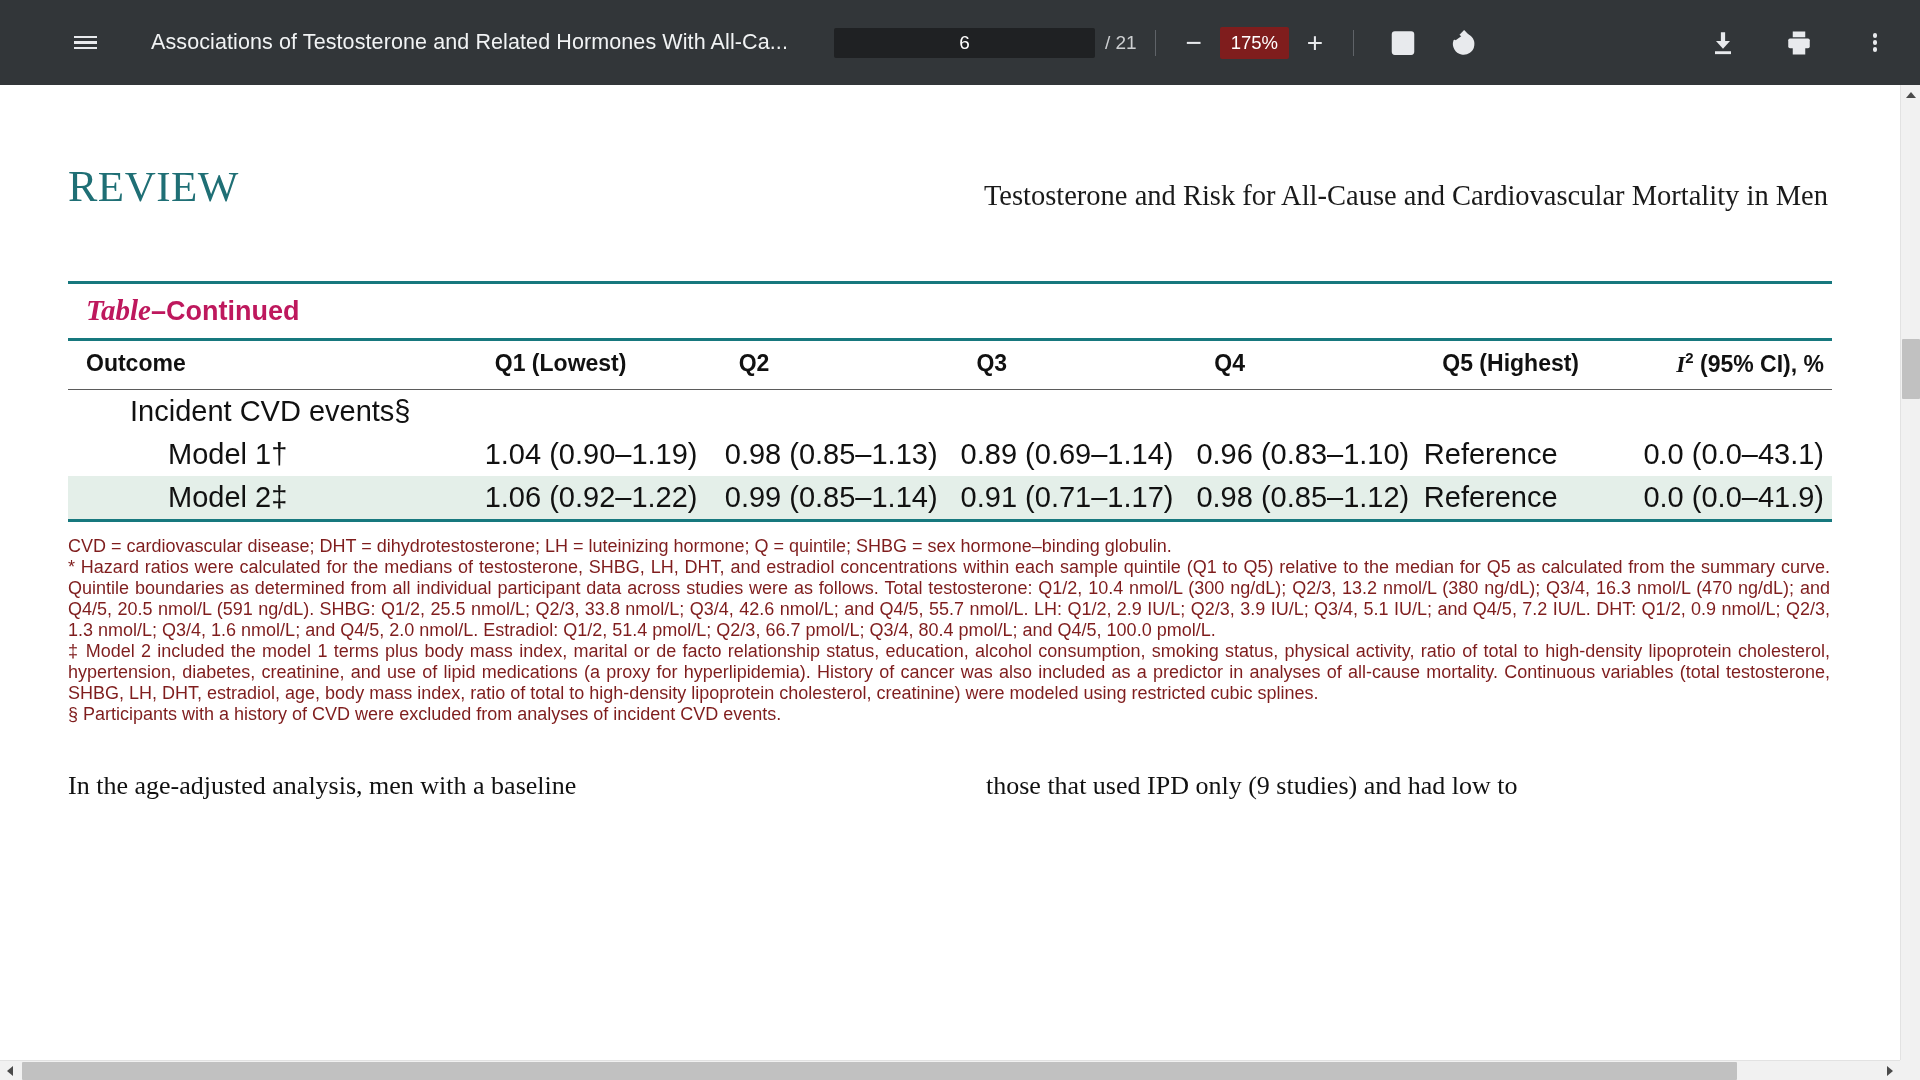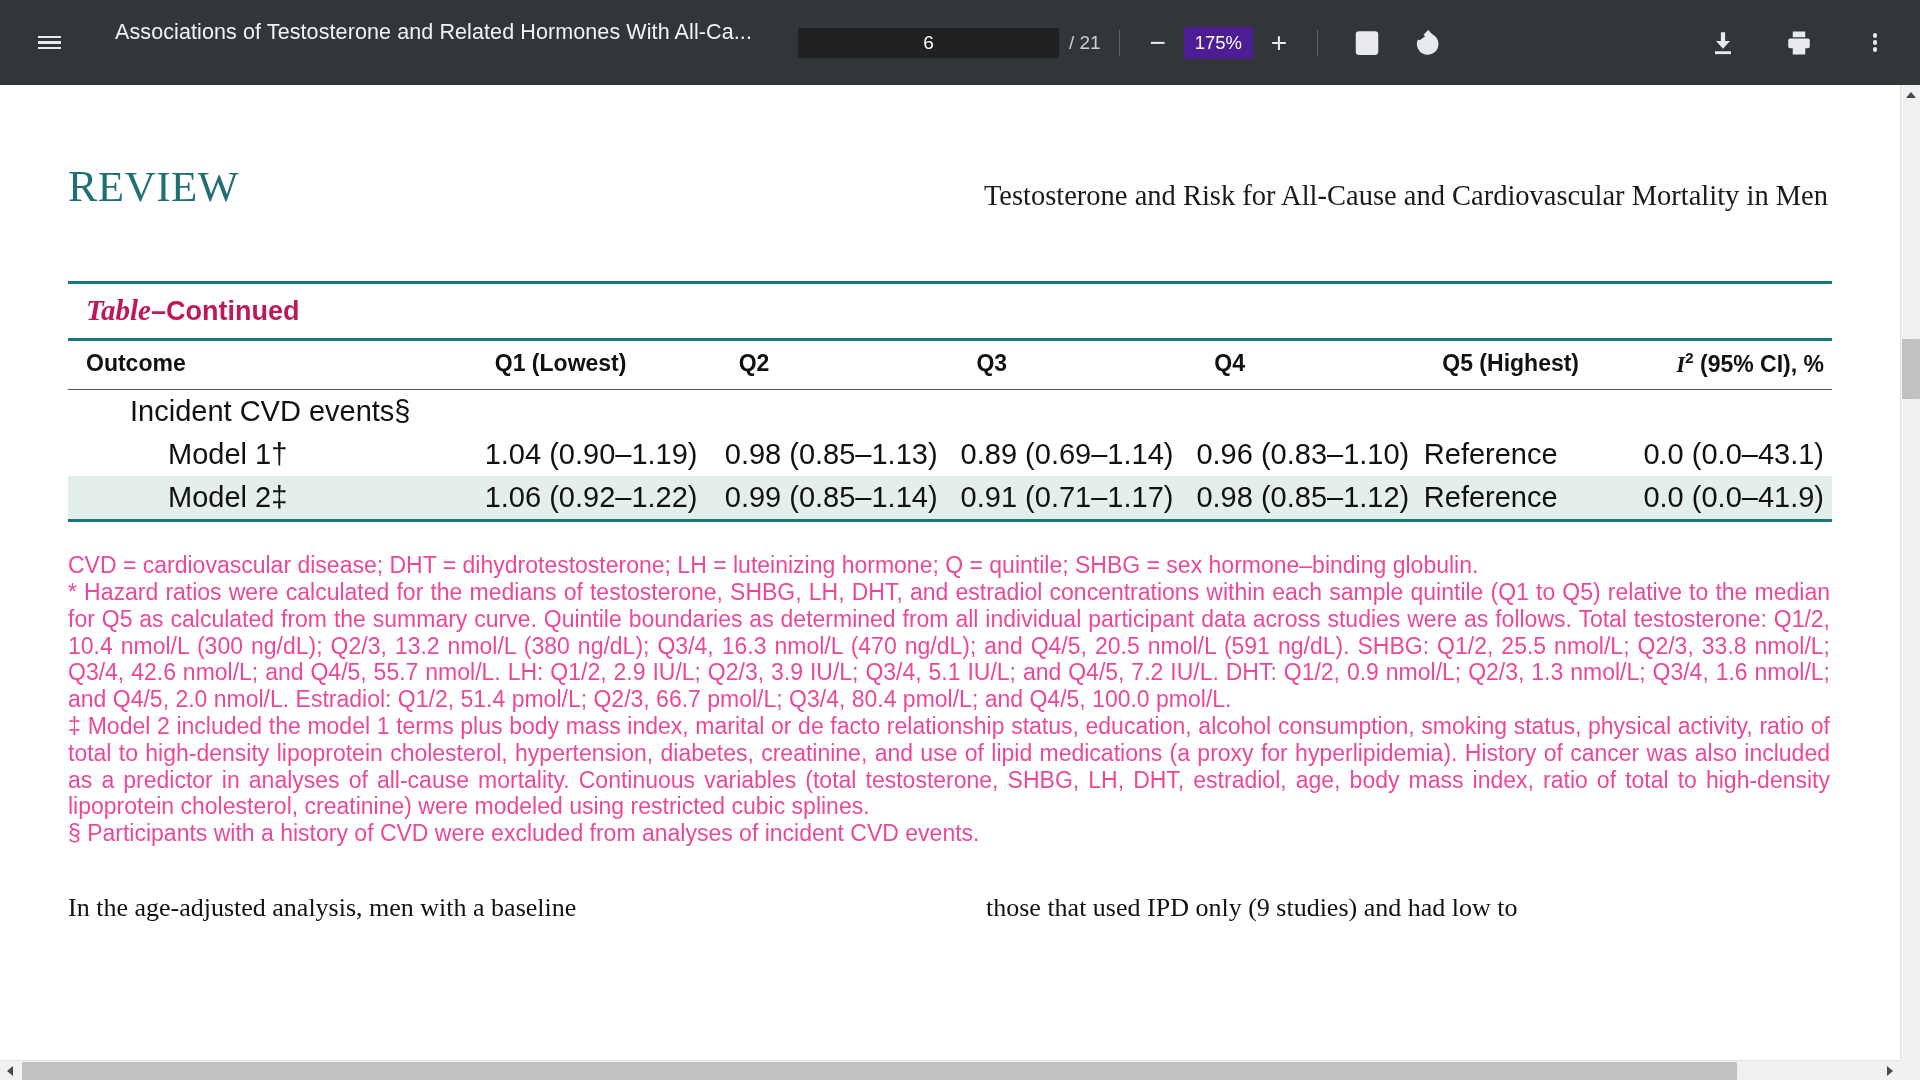--- a/index.html
+++ b/index.html
@@ -12,21 +12,21 @@
 
   
   #toolbar {
     position: absolute; top: 0; left: 0;
     width: 1920px; height: 85px;
     background: #323639;
     display: flex; align-items: center;
     color: #ffffff;
     user-select: none;
   }
-  .tb-left { display: flex; flex: 0 0 auto; }
+  .tb-left { display: flex; align-items: center; flex: 0 0 auto; margin-left: 36px; }
   .tb-center { display: flex; align-items: center; flex: 1 1 auto; }
   .tb-right { display: flex; align-items: center; margin-left: auto; padding-right: 22px; }
 
   .icon-btn {
     width: 46px; height: 46px;
     display: flex; align-items: center; justify-content: center;
     border-radius: 4px; cursor: pointer;
   }
 
   
@@ -78,21 +78,21 @@
 
   #zoom-controls { display: flex; align-items: center; }
   .zoom-sign {
     font-size: 28px; line-height: 1;
     color: #e8eaed;
     width: 40px; height: 40px;
     display: flex; align-items: center; justify-content: center;
     cursor: pointer; border-radius: 4px;
   }
   #zoom-value {
-    background: #4c1d95;
+    background: #7f1d1d;
     color: #ffffff;
     font-size: 18.5px;
     padding: 5px 11px;
     border-radius: 2px;
     margin: 0 6px;
     min-width: 62px;
     text-align: center;
   }
 
   .tool-icon { width: 30px; height: 30px; display:block; }
@@ -212,24 +212,24 @@
 
   th.col-i2 .sup { font-size: 15px; vertical-align: super; }
   th.col-i2 .ital { font-family: "Liberation Serif", serif; font-style: italic; }
 
   .row-shaded { background: #e4efe9; }
   .indent-1 { padding-left: 62px !important; }
   .indent-2 { padding-left: 100px !important; }
 
   
   #footnotes {
-    margin-top: 30px;
-    font-size: 23px;
+    margin-top: 14px;
+    font-size: 18px;
     line-height: 1.165;
-    color: #ec4899;
+    color: #7f1d1d;
     text-align: justify;
     padding-right: 2px;
   }
   #footnotes p { margin: 0; }
 
   
   #body-peek {
     margin-top: 46px;
     display: flex;
     gap: 78px;

